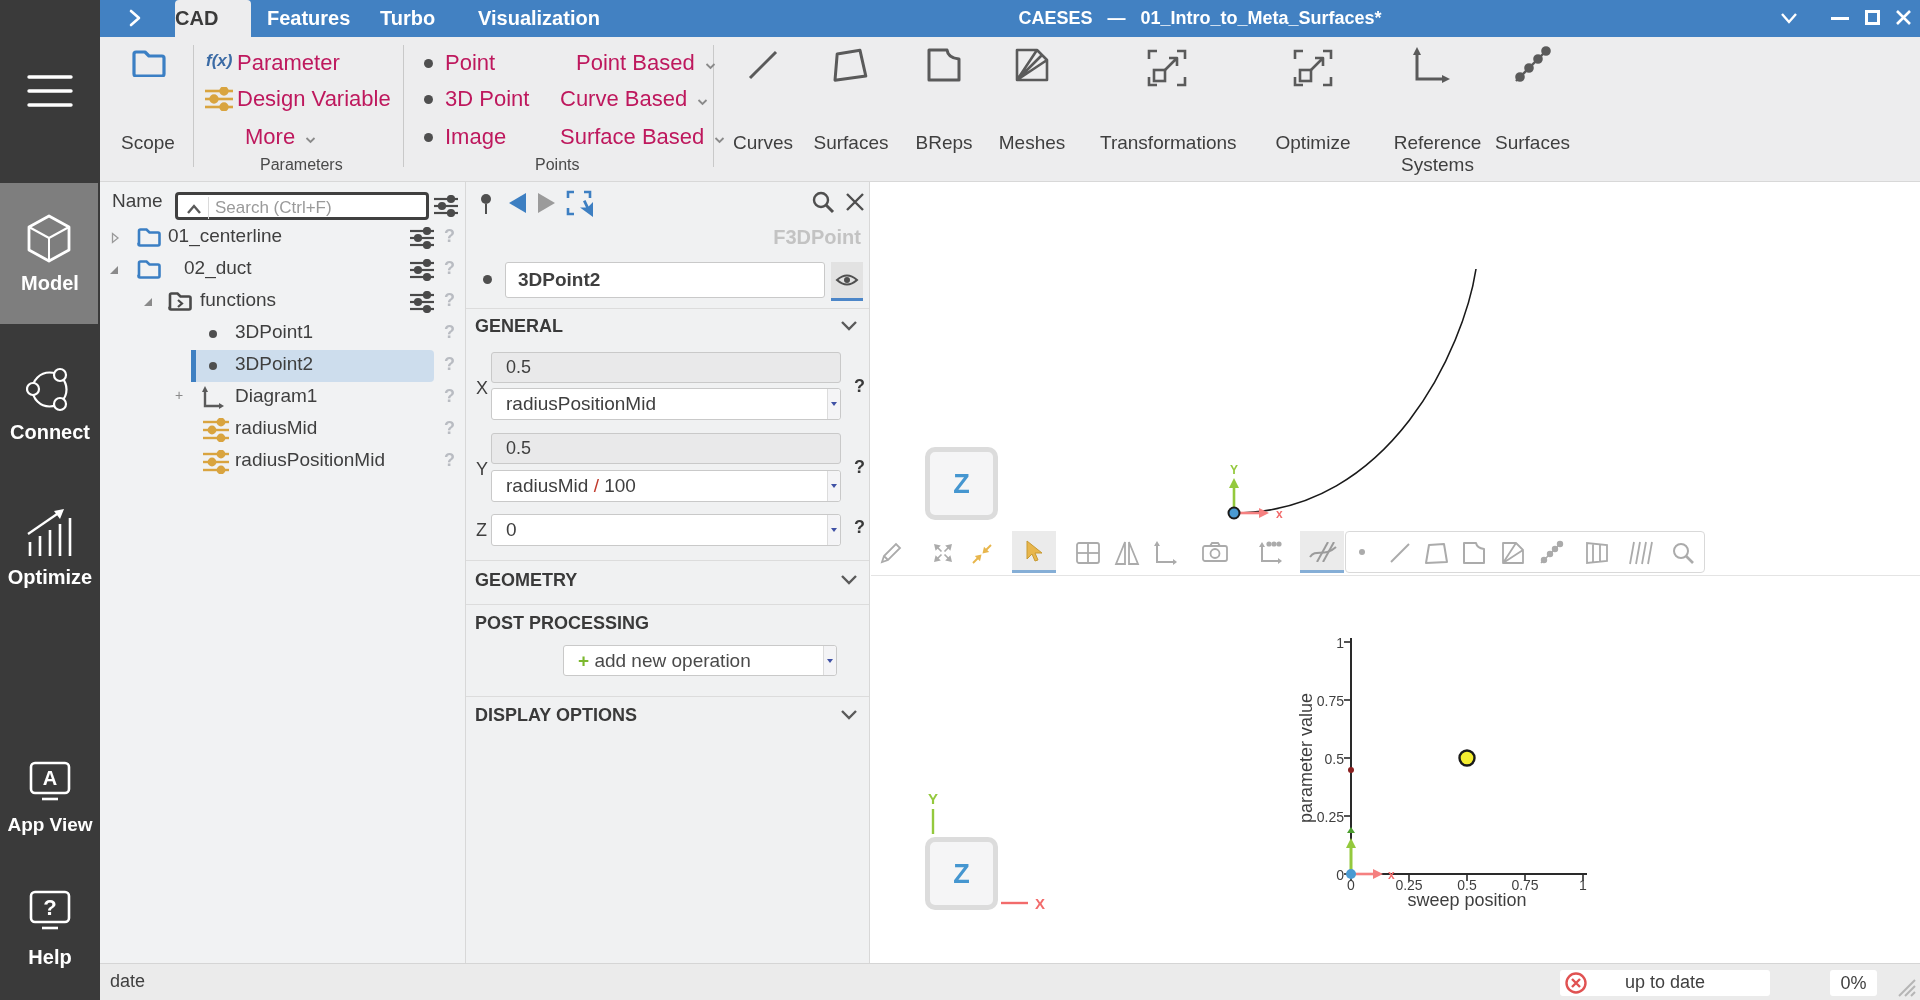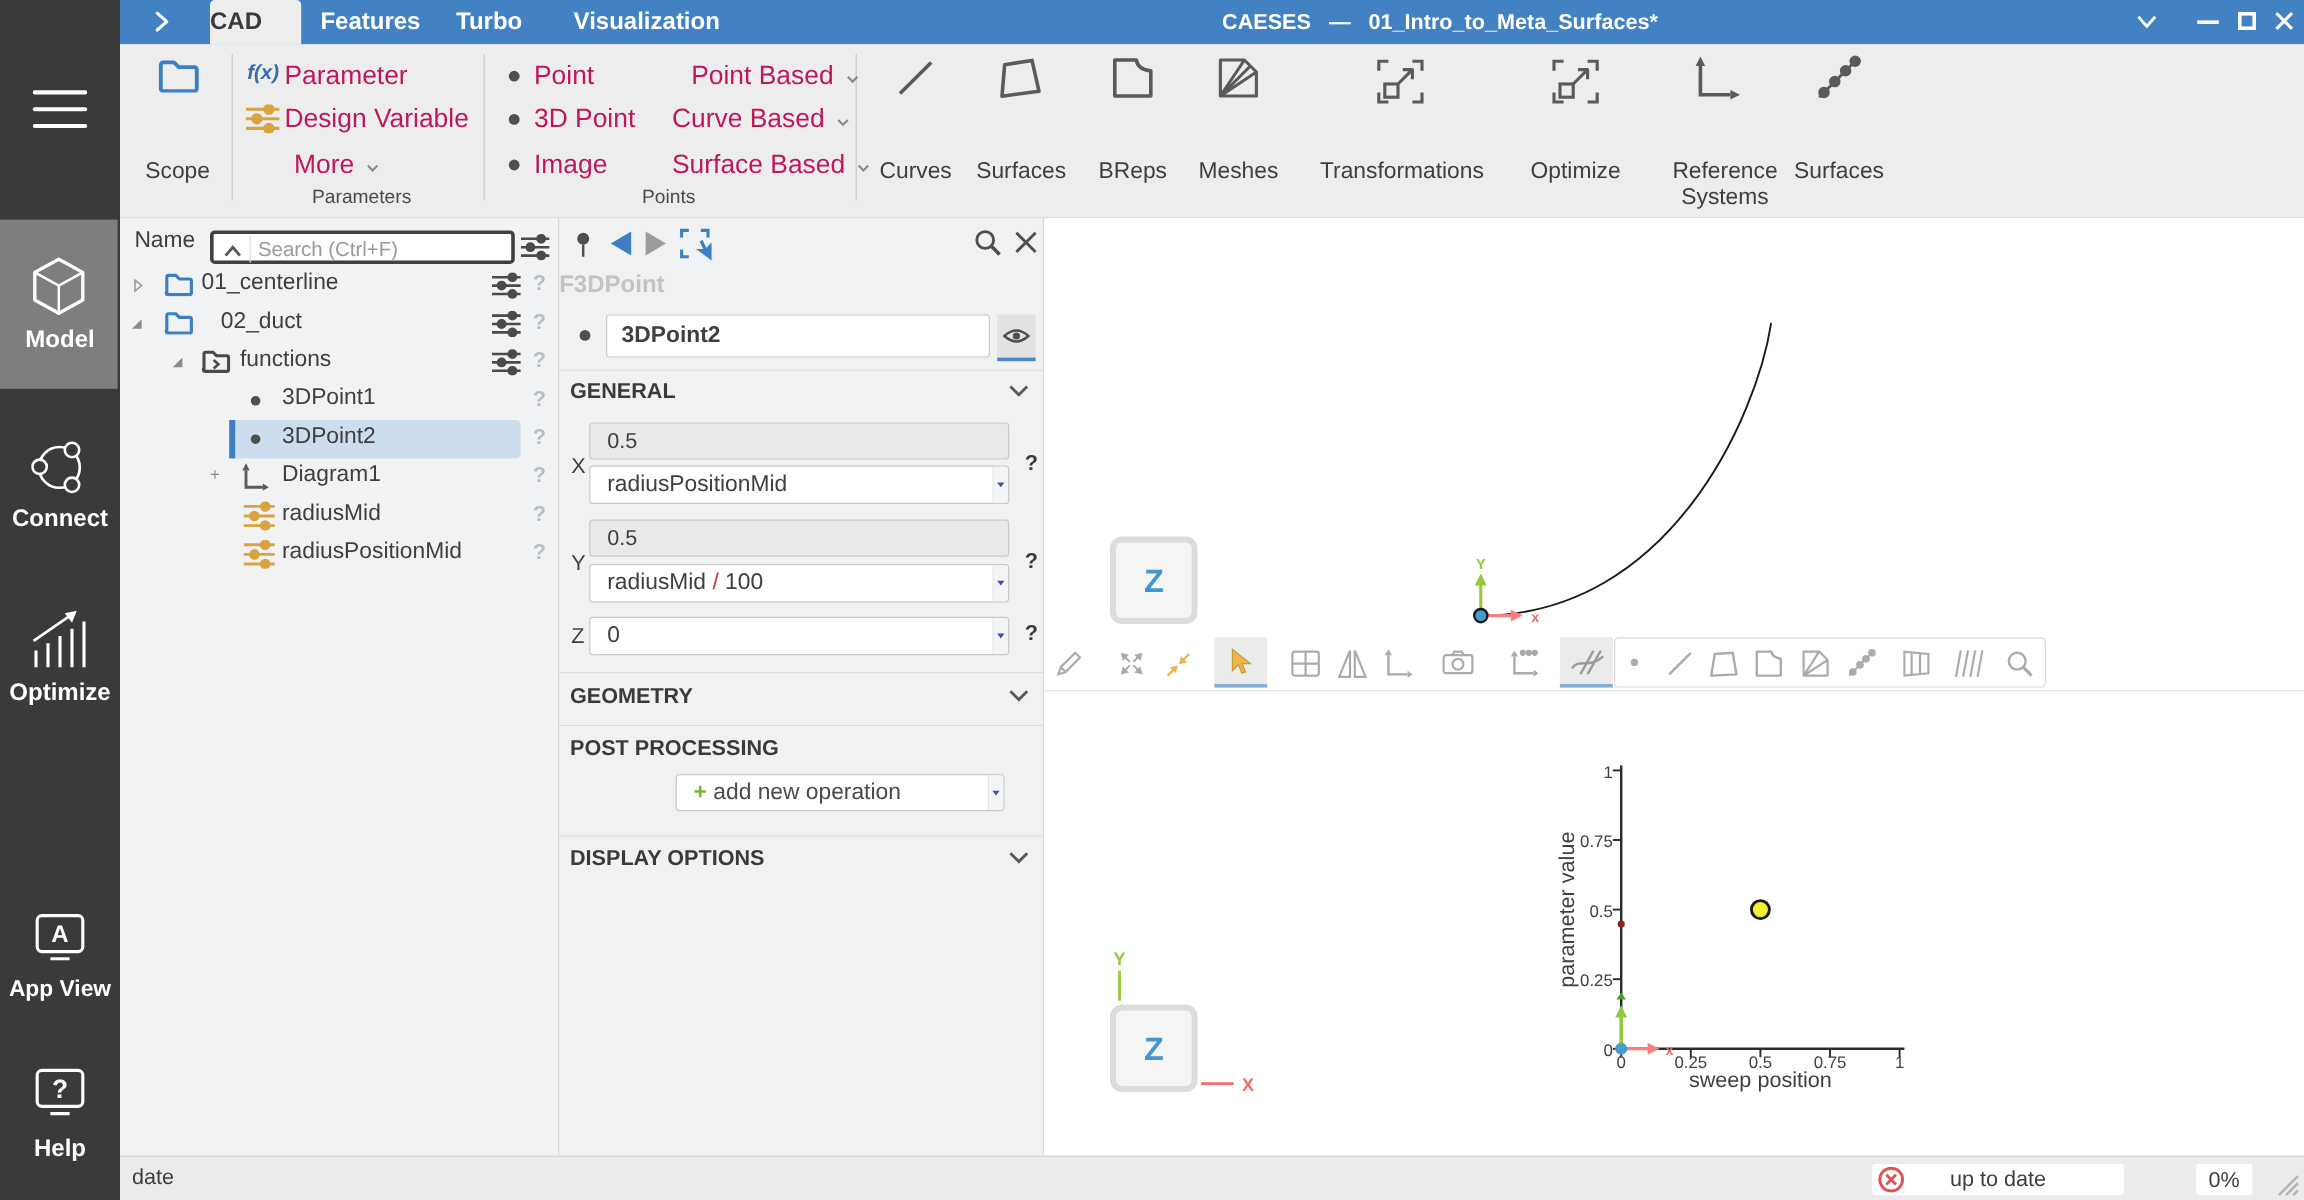--- a/index.html
+++ b/index.html
@@ -348,21 +348,21 @@
         <path d="M0 0 L0 15 L4.4 10.6 L7.5 17 L10 15.8 L7 9.6 L13 9.6 Z" fill="#3d7fc2"></path>
       </g>
     </svg>
     <svg class="abs" style="left:345px;top:8px" width="24" height="24" viewBox="0 0 24 24">
       <circle cx="10" cy="10" r="7" fill="none" stroke="#4f4f4f" stroke-width="2.4"></circle>
       <line x1="15" y1="15" x2="22" y2="22" stroke="#4f4f4f" stroke-width="3"></line>
     </svg>
     <svg class="abs" style="left:379px;top:10px" width="20" height="20" viewBox="0 0 20 20">
       <path d="M2 2 L18 18 M18 2 L2 18" stroke="#4f4f4f" stroke-width="2.4"></path>
     </svg>
-    <div class="abs" style="left:0;top:44px;width:395px;text-align:left;color:#c3c3c3;font-weight:bold;font-size:20px">F3DPoint</div>
+    <div class="abs" style="left:0;top:44px;width:395px;text-align:right;color:#c3c3c3;font-weight:bold;font-size:20px">F3DPoint</div>
 
     <div class="abs" style="left:17px;top:93px;width:9px;height:9px;border-radius:50%;background:#4f4f4f"></div>
     <div class="inbox" style="left:39px;top:80px;width:320px;height:36px;line-height:34px;padding-left:12px;font-weight:bold">3DPoint2</div>
     <div class="abs" style="left:365px;top:80px;width:32px;height:36px;background:#e2e2e2">
       <svg class="abs" style="left:4px;top:8px" width="24" height="20" viewBox="0 0 24 20">
         <path d="M2 10 Q12 1 22 10 Q12 19 2 10 Z" fill="none" stroke="#4f4f4f" stroke-width="2"></path>
         <circle cx="12" cy="10" r="3" fill="#4f4f4f"></circle>
       </svg>
       <div class="abs" style="left:0;bottom:-3px;width:32px;height:3px;background:#4c86c8"></div>
     </div>

